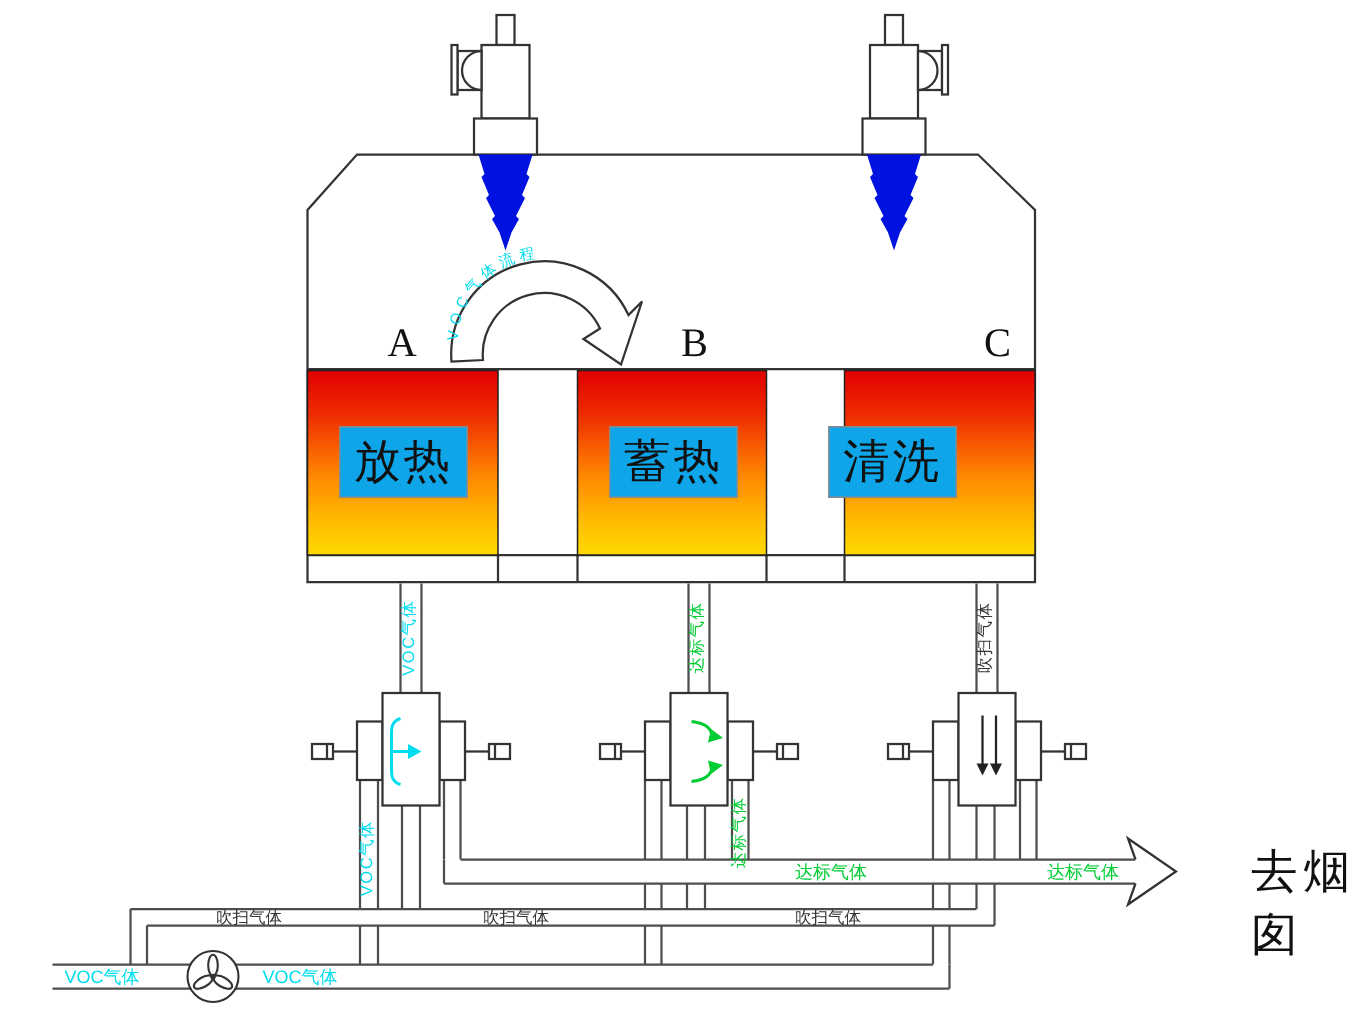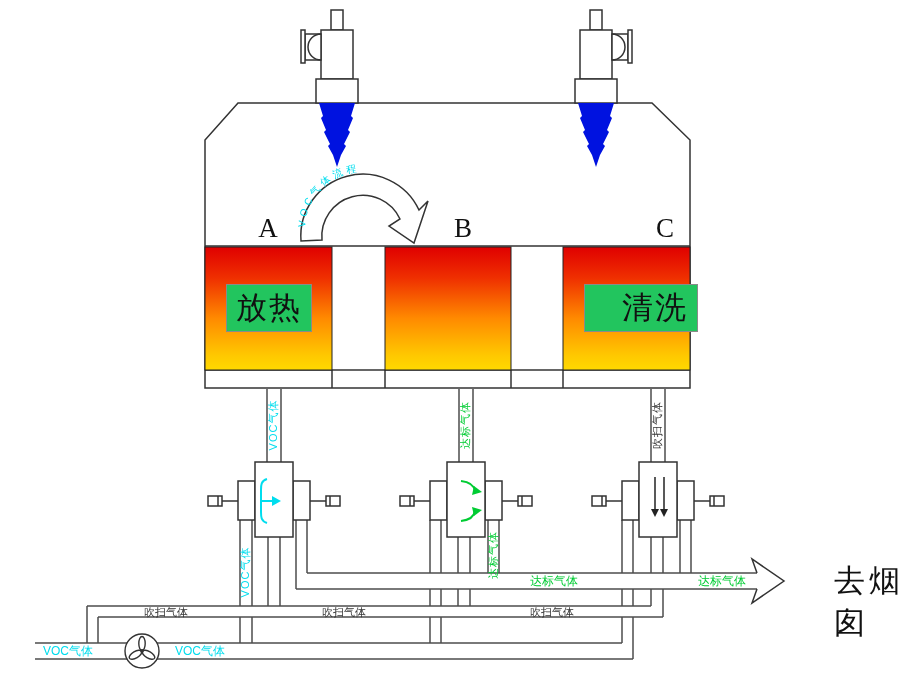--- a/index.html
+++ b/index.html
@@ -2,21 +2,21 @@
 <html><head>
 <meta charset="utf-8">
 <style>
   html,body{margin:0;padding:0;background:#fff;}
   #stage{position:relative;width:910px;height:674px;background:#fff;overflow:hidden;
          font-family:"Liberation Sans",sans-serif;}
   #linework{position:absolute;left:0;top:0;}
   .lbl{position:absolute;white-space:nowrap;text-align:center;line-height:13px;}
   .letter{position:absolute;width:30px;text-align:center;font-family:"Liberation Serif",serif;
           font-size:27px;color:#111;}
-  .modebox{position:absolute;width:84px;height:46px;background:#22c55e;border:1px solid #8a8a8a;
+  .modebox{position:absolute;width:84px;height:46px;background:#0ea5e9;border:1px solid #8a8a8a;
            display:flex;align-items:center;justify-content:center;
            font-family:"Liberation Serif",serif;font-size:31px;color:#111;letter-spacing:2px;}
   .vert{transform:rotate(-90deg);transform-origin:center center;width:64px;height:14px;
         font-size:11px;letter-spacing:1px;}
   .cyan{color:#00DDEE;}
   .green{color:#00CC33;}
   .dark{color:#333333;}
   .pipe-lbl{font-size:11px;}
   .pipe-lbl-lg{font-size:12px;}
   .stack{position:absolute;font-family:"Liberation Serif",serif;font-size:31px;color:#111;
@@ -199,21 +199,22 @@
       <path d="M651,509 L659,509 L655,517 Z" fill="#222" stroke="none"></path>
       <path d="M660,509 L668,509 L664,517 Z" fill="#222" stroke="none"></path>
     </g>
   </svg>
 
   <div class="letter" style="left:253px;top:213px;">A</div>
   <div class="letter" style="left:448px;top:213px;">B</div>
   <div class="letter" style="left:650px;top:213px;">C</div>
 
   <div class="modebox" style="left:226px;top:284px;">放热</div>
-  <div class="modebox" style="left:584px;top:284px;padding-left:28px;">清洗</div>
+  <div class="modebox" style="left:406px;top:284px;">蓄热</div>
+  <div class="modebox" style="left:552px;top:284px;">清洗</div>
 
   <div class="lbl vert cyan" style="left:242px;top:418px;">VOC气体</div>
   <div class="lbl vert green" style="left:434px;top:418px;">达标气体</div>
   <div class="lbl vert dark" style="left:626px;top:418px;">吹扫气体</div>
 
   <div class="lbl vert cyan" style="left:214px;top:565px;">VOC气体</div>
   <div class="lbl vert green" style="left:462px;top:548px;">达标气体</div>
 
   <div class="lbl pipe-lbl-lg cyan" style="left:38px;top:645px;width:60px;">VOC气体</div>
   <div class="lbl pipe-lbl-lg cyan" style="left:170px;top:645px;width:60px;">VOC气体</div>

